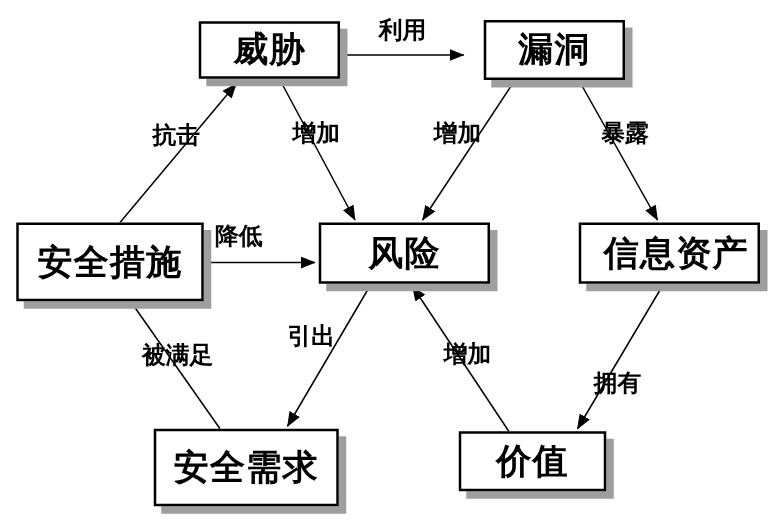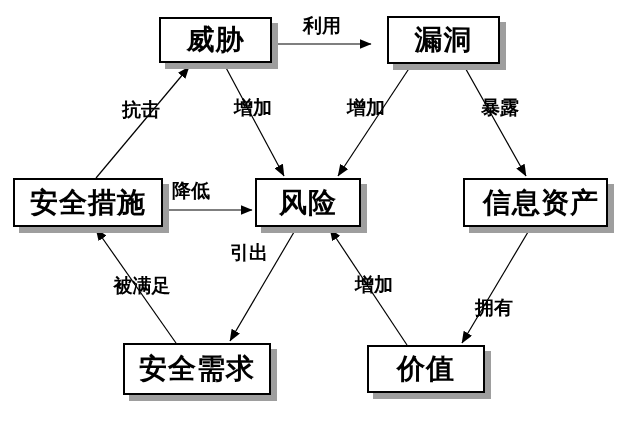--- a/index.html
+++ b/index.html
@@ -74,40 +74,40 @@
     <line class="edge" x1="407" y1="345" x2="330" y2="229" marker-end="url(#arrow)"></line>
     <line class="edge" x1="531" y1="227" x2="462" y2="343" marker-end="url(#arrow)"></line>
   </svg>
 
   <div class="node" style="left:159px; top:17px;  width:113px; height:46px;">
     <span>威胁</span>
   </div>
   <div class="node" style="left:375px; top:16px;  width:113px; height:48px;margin-left:12px;">
     <span>漏洞</span>
   </div>
-  <div class="node" style="left:13px;  top:178px; width:150px; height:49px;">
+  <div class="node" style="left:13px;  top:178px; width:150px; height:63px;">
     <span>安全措施</span>
   </div>
-  <div class="node" style="left:255px; top:178px; width:106px; height:49px;">
+  <div class="node" style="left:255px; top:178px; width:137px; height:49px;">
     <span>风险</span>
   </div>
   <div class="node" style="left:463px; top:178px; width:145px; height:49px;padding-left:11px;">
     <span>信息资产</span>
   </div>
-  <div class="node" style="left:123px; top:343px; width:148px; height:52px;">
+  <div class="node" style="left:123px; top:343px; width:148px; height:62px;">
     <span>安全需求</span>
   </div>
   <div class="node" style="left:367px; top:345px; width:118px; height:48px;">
     <span>价值</span>
   </div>
 
   <span class="edge-label" style="left:322px; top:25px;">利用</span>
   <span class="edge-label" style="left:141px; top:109px;">抗击</span>
   <span class="edge-label" style="left:253px; top:107px;">增加</span>
   <span class="edge-label" style="left:366px; top:107px;">增加</span>
   <span class="edge-label" style="left:500px; top:107px;">暴露</span>
   <span class="edge-label" style="left:191px; top:190px;">降低</span>
   <span class="edge-label" style="left:142px; top:285px;">被满足</span>
-  <span class="edge-label" style="left:249px; top:252px;">引出</span>
+  <span class="edge-label" style="left:249px; top:270px;">引出</span>
   <span class="edge-label" style="left:374px; top:284px;">增加</span>
   <span class="edge-label" style="left:494px; top:270px;margin-top:37px;">拥有</span>
 
 </div>
 
 </body></html>

